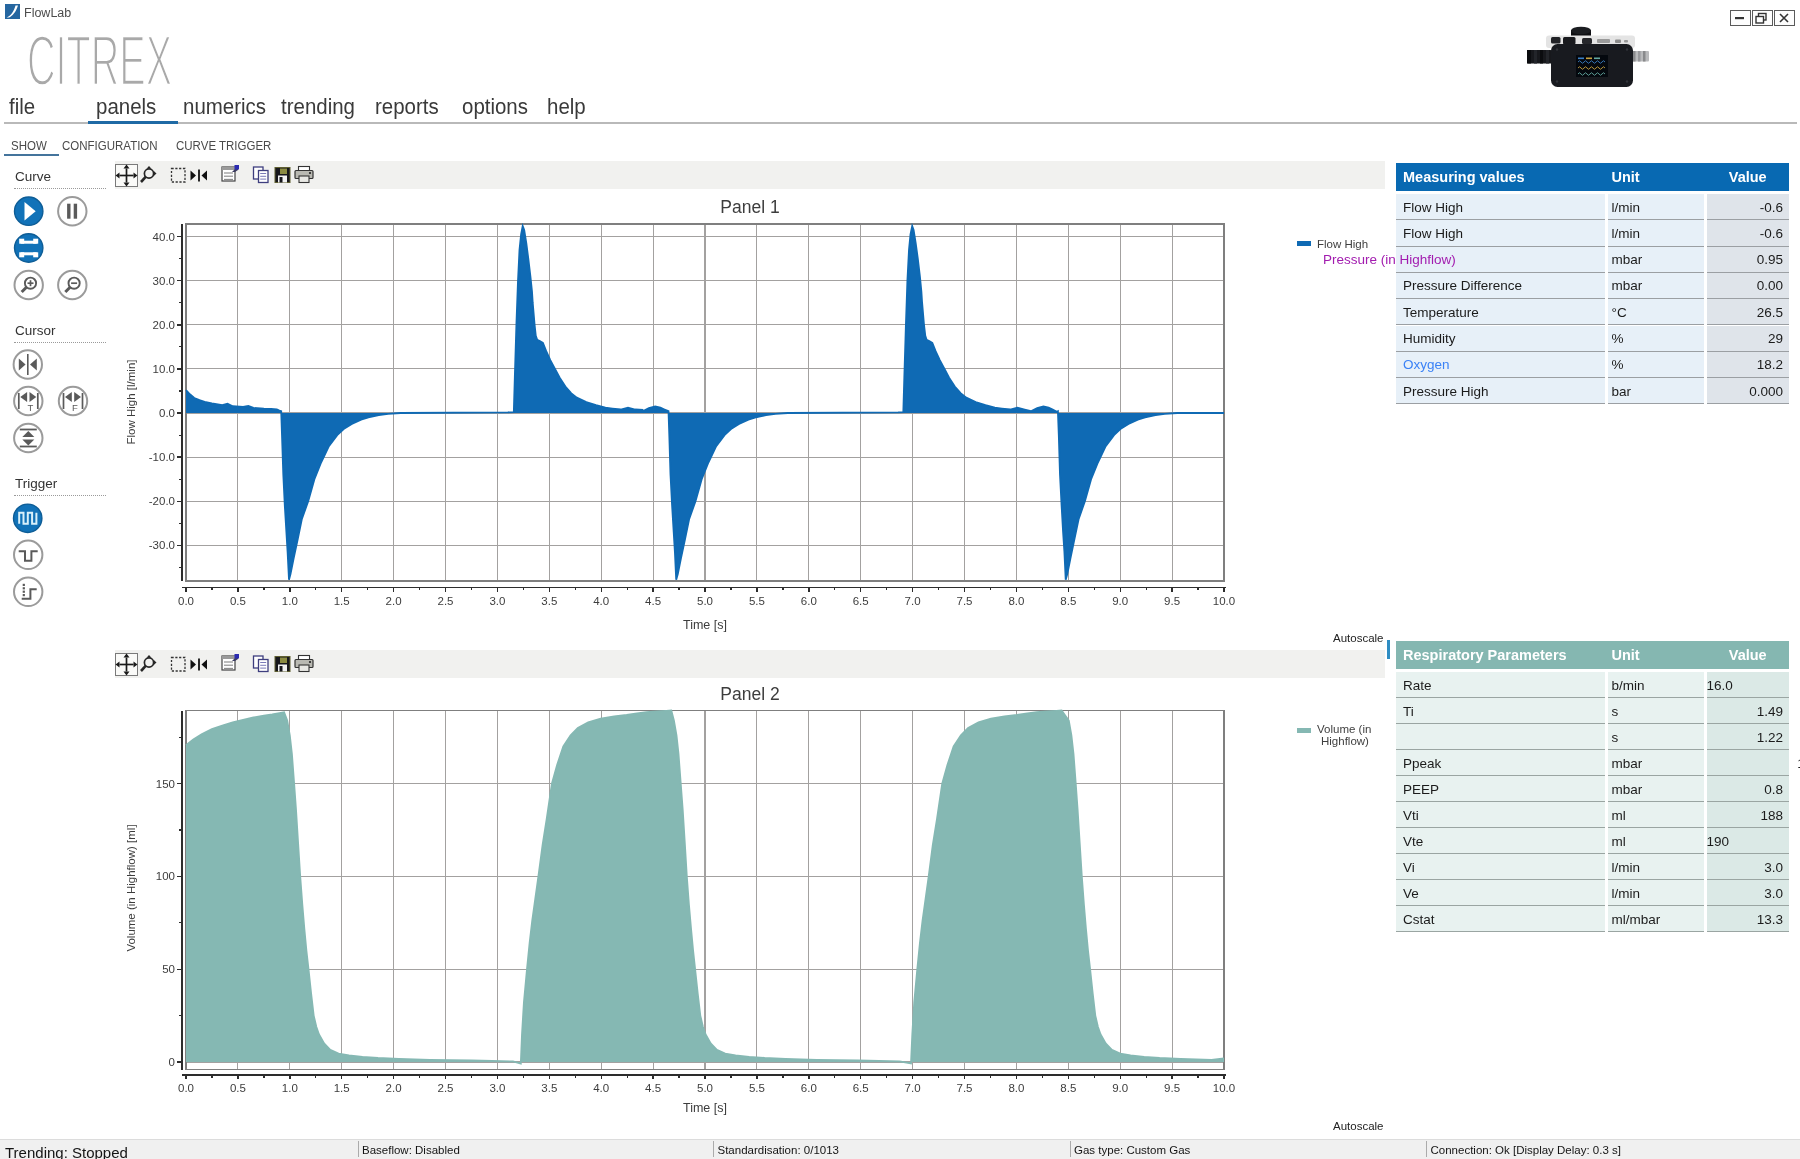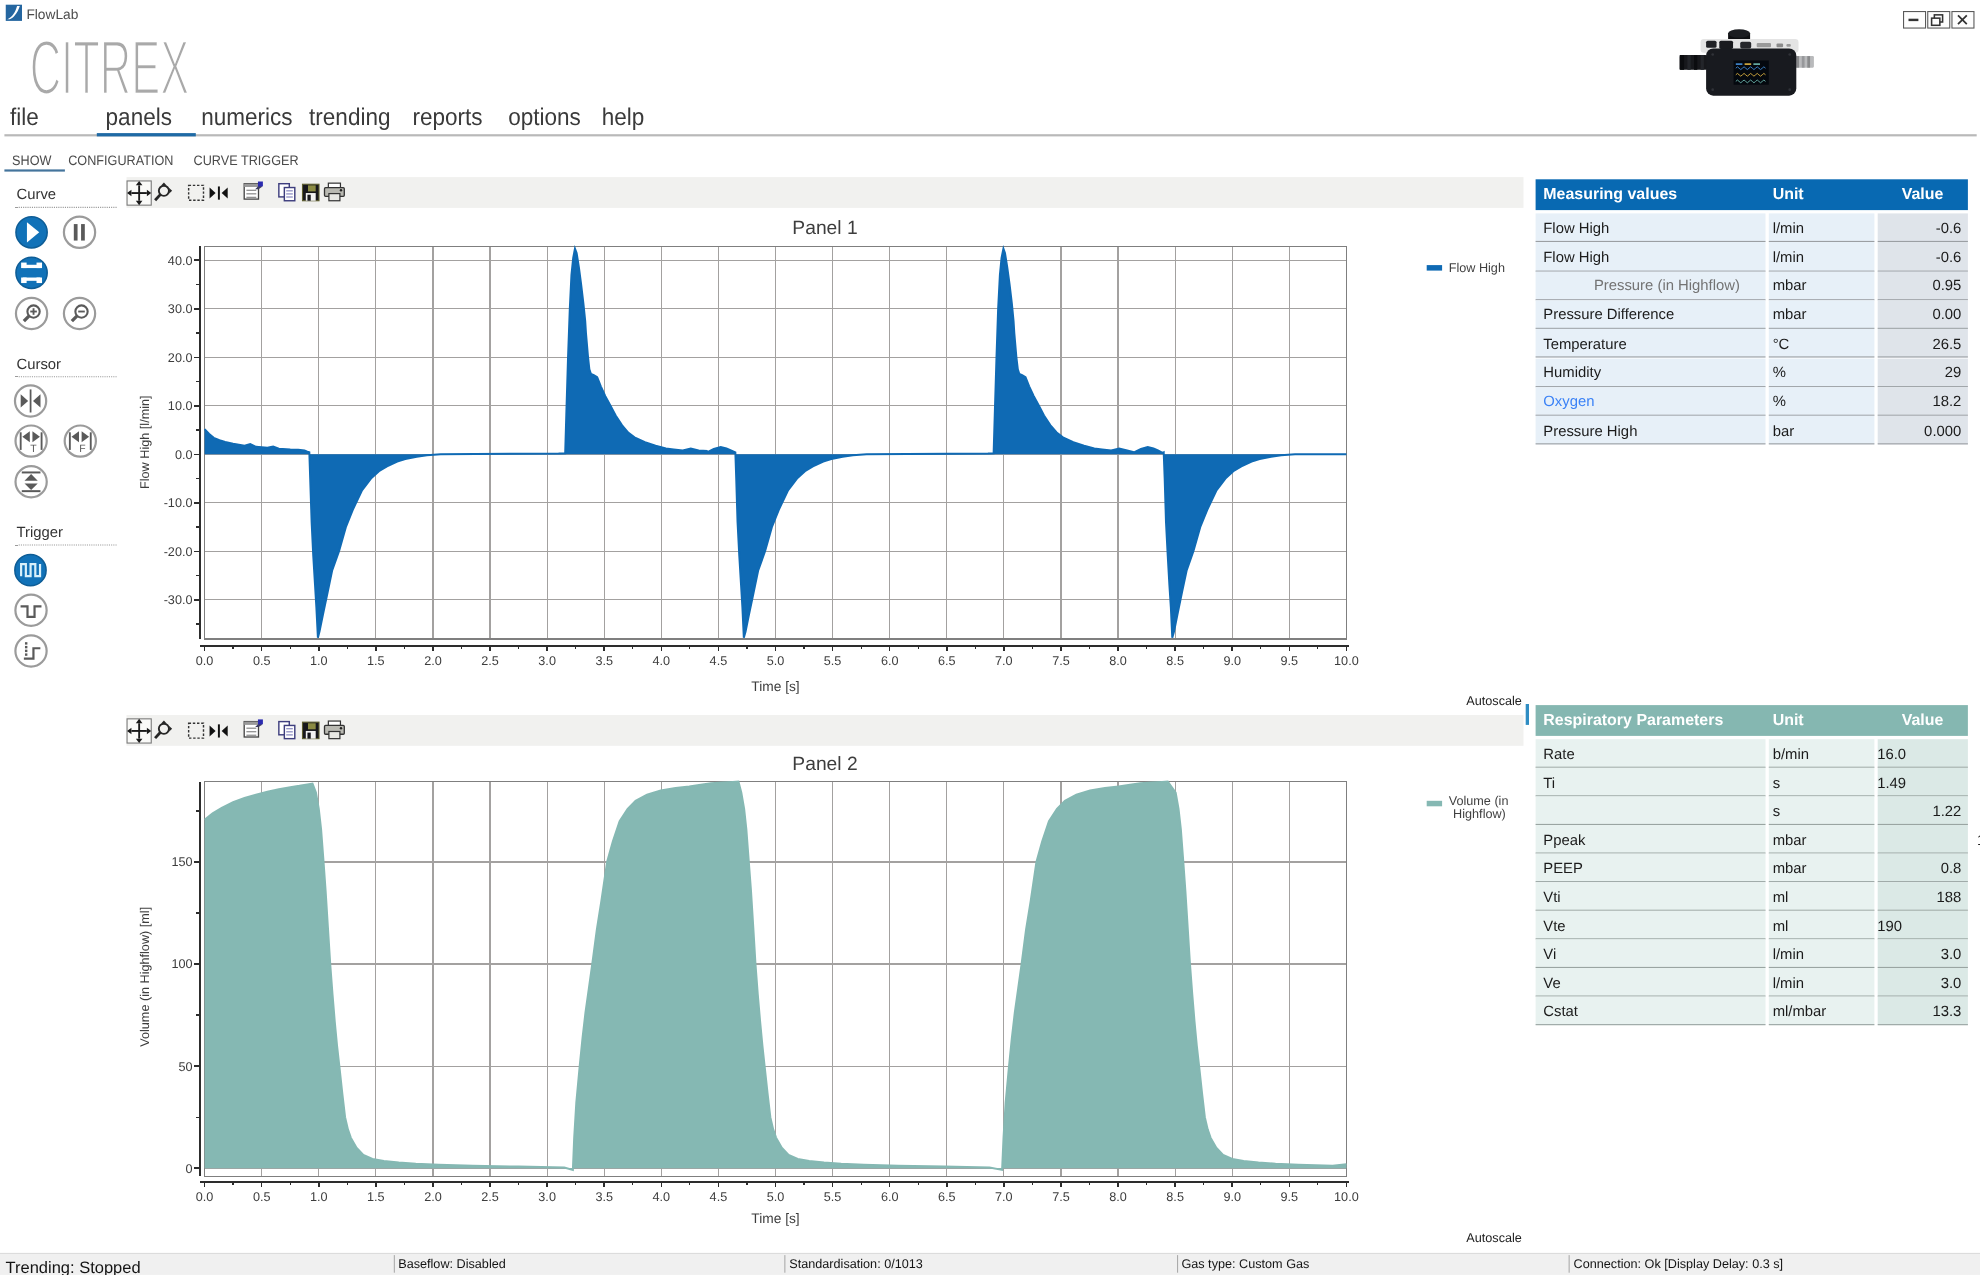--- a/index.html
+++ b/index.html
@@ -462,21 +462,21 @@
 <div style="position:absolute;left:1706.5px;top:199.5px;width:76.5px;text-align:right;font-size:13.5px;color:#1b1b1b">-0.6</div>
 <div style="position:absolute;left:1396px;top:220.3px;width:208.5px;height:26.3px;background:#e7f0f8;border-bottom:1px solid #9b9fa3;box-sizing:border-box"></div>
 <div style="position:absolute;left:1607.5px;top:220.3px;width:96px;height:26.3px;background:#e7f0f8;border-bottom:1px solid #9b9fa3;box-sizing:border-box"></div>
 <div style="position:absolute;left:1706.5px;top:220.3px;width:82.5px;height:26.3px;background:#dfe4ea;border-bottom:1px solid #9b9fa3;box-sizing:border-box"></div>
 <div style="position:absolute;left:1403px;top:225.8px;font-size:13.5px;color:#1b1b1b">Flow High</div>
 <div style="position:absolute;left:1611.5px;top:225.8px;font-size:13.5px;color:#1b1b1b">l/min</div>
 <div style="position:absolute;left:1706.5px;top:225.8px;width:76.5px;text-align:right;font-size:13.5px;color:#1b1b1b">-0.6</div>
 <div style="position:absolute;left:1396px;top:246.6px;width:208.5px;height:26.3px;background:#e7f0f8;border-bottom:1px solid #9b9fa3;box-sizing:border-box"></div>
 <div style="position:absolute;left:1607.5px;top:246.6px;width:96px;height:26.3px;background:#e7f0f8;border-bottom:1px solid #9b9fa3;box-sizing:border-box"></div>
 <div style="position:absolute;left:1706.5px;top:246.6px;width:82.5px;height:26.3px;background:#dfe4ea;border-bottom:1px solid #9b9fa3;box-sizing:border-box"></div>
-<div style="position:absolute;left:1449px;top:252.1px;font-size:13.5px;color:#737373">Pressure (in Highflow)</div>
+<div style="position:absolute;left:1323px;top:252.1px;font-size:13.5px;color:#a21caf">Pressure (in Highflow)</div>
 <div style="position:absolute;left:1611.5px;top:252.1px;font-size:13.5px;color:#1b1b1b">mbar</div>
 <div style="position:absolute;left:1706.5px;top:252.1px;width:76.5px;text-align:right;font-size:13.5px;color:#1b1b1b">0.95</div>
 <div style="position:absolute;left:1396px;top:272.9px;width:208.5px;height:26.3px;background:#e7f0f8;border-bottom:1px solid #9b9fa3;box-sizing:border-box"></div>
 <div style="position:absolute;left:1607.5px;top:272.9px;width:96px;height:26.3px;background:#e7f0f8;border-bottom:1px solid #9b9fa3;box-sizing:border-box"></div>
 <div style="position:absolute;left:1706.5px;top:272.9px;width:82.5px;height:26.3px;background:#dfe4ea;border-bottom:1px solid #9b9fa3;box-sizing:border-box"></div>
 <div style="position:absolute;left:1403px;top:278.4px;font-size:13.5px;color:#1b1b1b">Pressure Difference</div>
 <div style="position:absolute;left:1611.5px;top:278.4px;font-size:13.5px;color:#1b1b1b">mbar</div>
 <div style="position:absolute;left:1706.5px;top:278.4px;width:76.5px;text-align:right;font-size:13.5px;color:#1b1b1b">0.00</div>
 <div style="position:absolute;left:1396px;top:299.2px;width:208.5px;height:26.3px;background:#e7f0f8;border-bottom:1px solid #9b9fa3;box-sizing:border-box"></div>
 <div style="position:absolute;left:1607.5px;top:299.2px;width:96px;height:26.3px;background:#e7f0f8;border-bottom:1px solid #9b9fa3;box-sizing:border-box"></div>
@@ -510,21 +510,21 @@
 <div style="position:absolute;left:1607.5px;top:672.0px;width:96px;height:26.0px;background:#e8f2f0;border-bottom:1px solid #9aa5a2;box-sizing:border-box"></div>
 <div style="position:absolute;left:1706.5px;top:672.0px;width:82.5px;height:26.0px;background:#dbe9e6;border-bottom:1px solid #9aa5a2;box-sizing:border-box"></div>
 <div style="position:absolute;left:1403px;top:677.5px;font-size:13.5px;color:#1b1b1b">Rate</div>
 <div style="position:absolute;left:1611.5px;top:677.5px;font-size:13.5px;color:#1b1b1b">b/min</div>
 <div style="position:absolute;left:1706.5px;top:677.5px;width:76.5px;text-align:left;font-size:13.5px;color:#1b1b1b">16.0</div>
 <div style="position:absolute;left:1396px;top:698.0px;width:208.5px;height:26.0px;background:#e8f2f0;border-bottom:1px solid #9aa5a2;box-sizing:border-box"></div>
 <div style="position:absolute;left:1607.5px;top:698.0px;width:96px;height:26.0px;background:#e8f2f0;border-bottom:1px solid #9aa5a2;box-sizing:border-box"></div>
 <div style="position:absolute;left:1706.5px;top:698.0px;width:82.5px;height:26.0px;background:#dbe9e6;border-bottom:1px solid #9aa5a2;box-sizing:border-box"></div>
 <div style="position:absolute;left:1403px;top:703.5px;font-size:13.5px;color:#1b1b1b">Ti</div>
 <div style="position:absolute;left:1611.5px;top:703.5px;font-size:13.5px;color:#1b1b1b">s</div>
-<div style="position:absolute;left:1706.5px;top:703.5px;width:76.5px;font-size:13.5px;color:#1b1b1b">1.49</div>
+<div style="position:absolute;left:1706.5px;top:703.5px;width:76.5px;text-align:right;font-size:13.5px;color:#1b1b1b">1.49</div>
 <div style="position:absolute;left:1396px;top:724.0px;width:208.5px;height:26.0px;background:#e8f2f0;border-bottom:1px solid #9aa5a2;box-sizing:border-box"></div>
 <div style="position:absolute;left:1607.5px;top:724.0px;width:96px;height:26.0px;background:#e8f2f0;border-bottom:1px solid #9aa5a2;box-sizing:border-box"></div>
 <div style="position:absolute;left:1706.5px;top:724.0px;width:82.5px;height:26.0px;background:#dbe9e6;border-bottom:1px solid #9aa5a2;box-sizing:border-box"></div>
 <div style="position:absolute;left:1403px;top:752px;font-size:13.5px;color:#737373">Te</div>
 <div style="position:absolute;left:1611.5px;top:729.5px;font-size:13.5px;color:#1b1b1b">s</div>
 <div style="position:absolute;left:1706.5px;top:729.5px;width:76.5px;text-align:right;font-size:13.5px;color:#1b1b1b">1.22</div>
 <div style="position:absolute;left:1396px;top:750.0px;width:208.5px;height:26.0px;background:#e8f2f0;border-bottom:1px solid #9aa5a2;box-sizing:border-box"></div>
 <div style="position:absolute;left:1607.5px;top:750.0px;width:96px;height:26.0px;background:#e8f2f0;border-bottom:1px solid #9aa5a2;box-sizing:border-box"></div>
 <div style="position:absolute;left:1706.5px;top:750.0px;width:82.5px;height:26.0px;background:#dbe9e6;border-bottom:1px solid #9aa5a2;box-sizing:border-box"></div>
 <div style="position:absolute;left:1403px;top:755.5px;font-size:13.5px;color:#1b1b1b">Ppeak</div>

